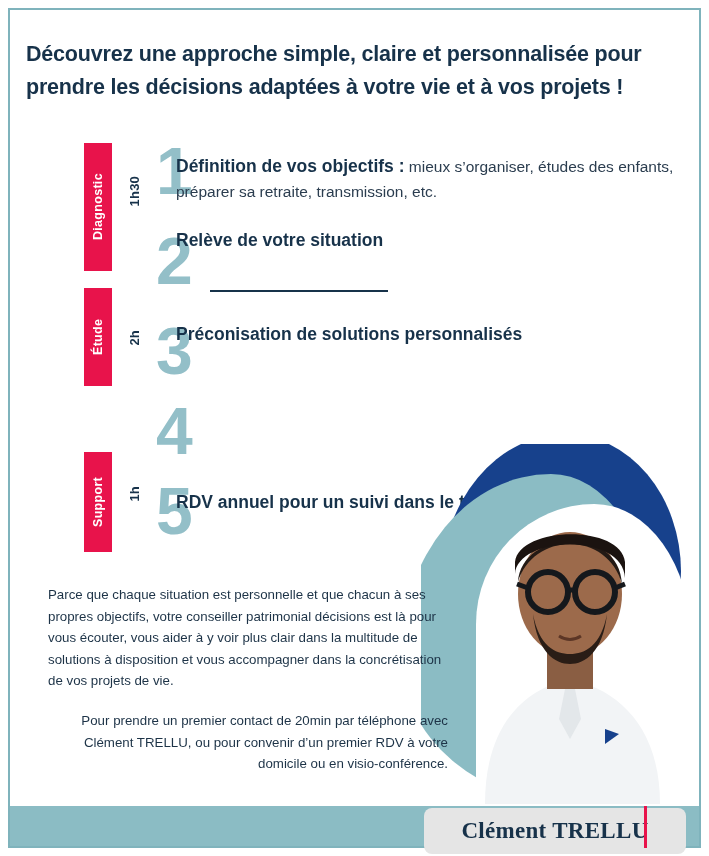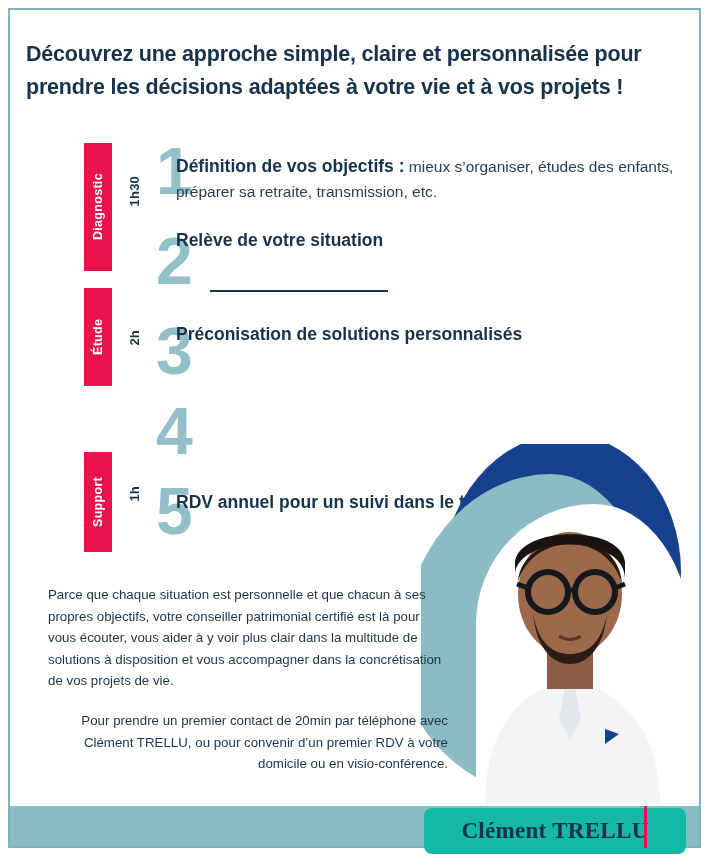--- a/index.html
+++ b/index.html
@@ -193,21 +193,21 @@
   
   .person { position: absolute; right: 6px; bottom: 0; width: 230px; height: 330px; }
 
   
   .nameplate {
     position: absolute;
     left: 424px;
     top: 808px;
     width: 262px;
     height: 46px;
-    background: #14b8a6;
+    background: #e5e5e5;
     border-radius: 8px;
     display: flex;
     align-items: center;
     justify-content: center;
   }
   .nameplate span {
     font-family: "Liberation Serif", serif;
     font-size: 23px;
     font-weight: bold;
     color: #17324A;
@@ -292,21 +292,21 @@
       <path d="M160 114 L170 110" stroke="#15181c" stroke-width="5"></path>
 
       <path d="M78 140 C82 178 100 190 115 190 C130 190 148 178 152 140 C146 172 130 180 115 180 C100 180 84 172 78 140 Z" fill="#2a1d16"></path>
 
       <path d="M104 162 q11 7 22 0" fill="none" stroke="#5c3626" stroke-width="3"></path>
 
       <path d="M150 255 l14 5 l-14 10 z" fill="#17418C"></path>
     </svg>
   </div>
 
-  <div class="para p1">Parce que chaque situation est personnelle et que chacun à ses propres objectifs, votre conseiller patrimonial certifié est là pour vous écouter, vous aider à y voir plus clair dans la multitude de solutions à disposition et vous accompagner dans la concrétisation de vos projets de vie.</div>
+  <div class="para p1">Parce que chaque situation est personnelle et que chacun à ses propres objectifs, votre conseiller patrimonial décisions est là pour vous écouter, vous aider à y voir plus clair dans la multitude de solutions à disposition et vous accompagner dans la concrétisation de vos projets de vie.</div>
   <div class="para p2">Pour prendre un premier contact de 20min par téléphone avec Clément TRELLU, ou pour convenir d’un premier RDV à votre domicile ou en visio-conférence.</div>
 
   <div class="bottom-band"></div>
   <div class="nameplate">
     <span>Clément TRELLU</span>
   </div>
   <div class="nameplate-bar"></div>
 
 </div>
 

